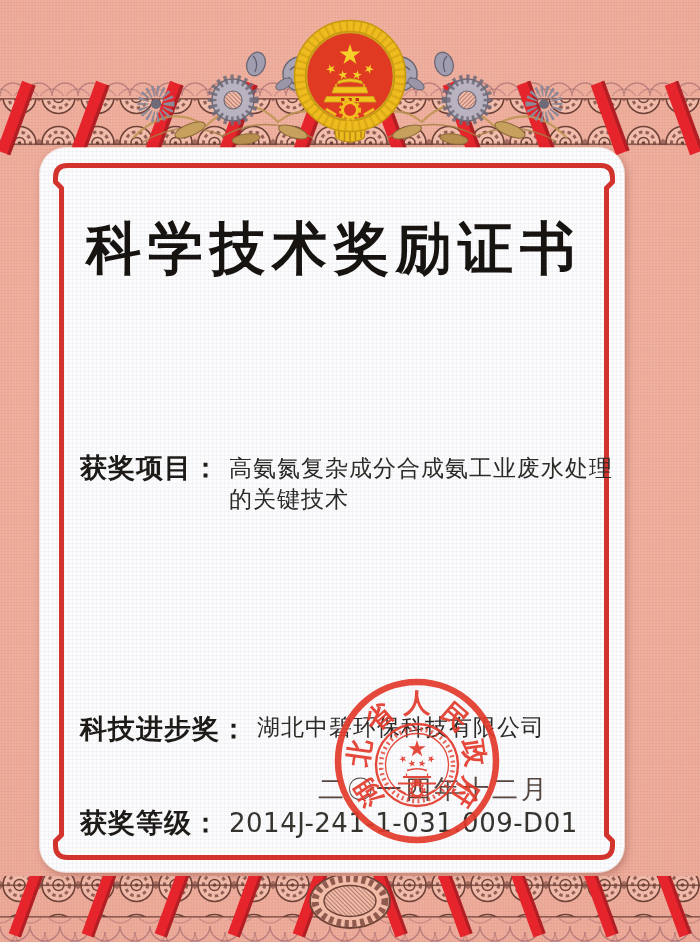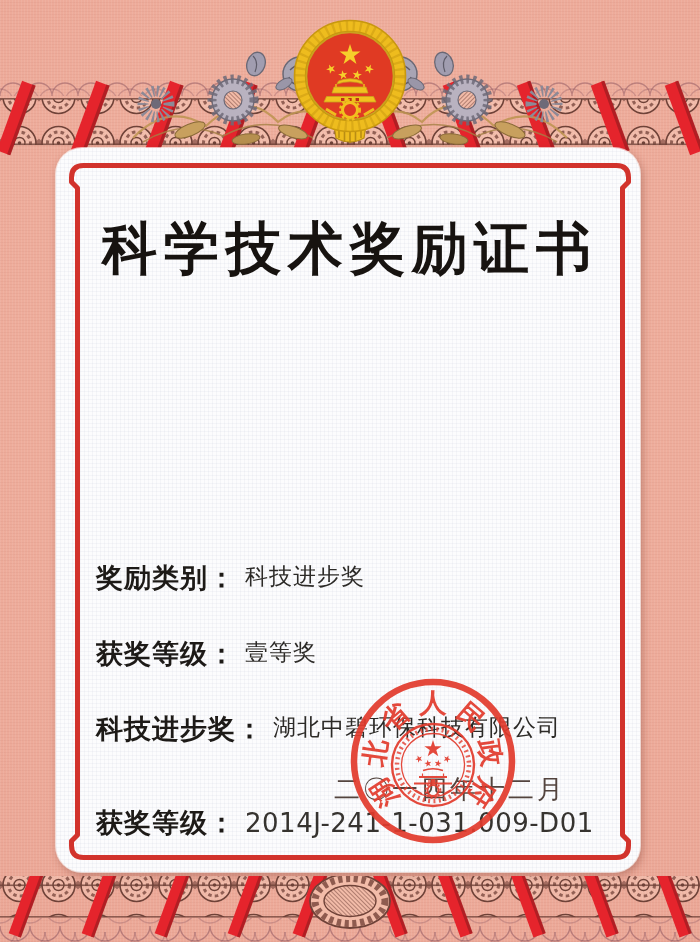--- a/index.html
+++ b/index.html
@@ -15,21 +15,21 @@
       repeating-linear-gradient(0deg, rgba(150,70,55,.06) 0 1px, rgba(0,0,0,0) 1px 3px),
       radial-gradient(120% 100% at 50% 40%, #f0b2a0 0%, #edaa99 55%, #e8a291 100%);
   }
   .band{position:absolute;left:0;width:700px;display:block;}
   .band.top{top:74px;height:82px;}
   .band.bottom{top:876px;height:66px;}
   .flowers{position:absolute;left:0;top:34px;width:700px;height:120px;display:block;}
   .emblem{position:absolute;left:291px;top:12px;width:118px;height:140px;display:block;}
 
   .panel{
-    position:absolute;left:56px;top:148px;width:584px;height:724px;
+    position:absolute;left:40px;top:148px;width:584px;height:724px;
     background:
       repeating-linear-gradient(90deg, rgba(130,140,175,.065) 0 1px, rgba(0,0,0,0) 1px 4px),
       repeating-linear-gradient(0deg, rgba(130,140,175,.065) 0 1px, rgba(0,0,0,0) 1px 4px),
       #fcfcfd;
     border-radius:26px;
     box-shadow:0 0 0 1px rgba(255,255,255,.65), 2px 3px 8px rgba(110,45,35,.38);
   }
   .frame{position:absolute;left:0;top:0;width:584px;height:724px;display:block;}
 
   .title{
@@ -202,25 +202,22 @@
   <div class="panel">
     <svg class="frame" viewBox="0 0 584 724">
       <path d="M27.5,17.5 H560.5 Q572.5,17.5 572.5,29.5 V34 L566.5,40 V687
                L572.5,693 V697.5 Q572.5,709.5 560.5,709.5 H27.5
                Q15.5,709.5 15.5,697.5 V693 L21.5,687 V40 L15.5,34 V29.5
                Q15.5,17.5 27.5,17.5 Z" fill="none" stroke="#d2332c" stroke-width="5" stroke-linejoin="round"></path>
     </svg>
 
     <div class="title" style="left:-56px;top:60px;">科学技术奖励证书</div>
 
-    <div class="row row2" style="left:40px;">
-      <span class="row-label">奖励类别：</span><span class="row-value">科技进步奖</span>
-    </div>
-    <div class="row row3" style="left:40px;">
-      <span class="row-label">获奖等级：</span><span class="row-value">壹等奖</span>
+    <div class="row row1" style="left:40px;">
+      <span class="row-label">获奖项目：</span><span class="row-value">高氨氮复杂成分合成氨工业废水处理的关键技术</span>
     </div>
     <div class="row row4" style="left:40px;">
       <span class="row-label">科技进步奖：</span><span class="row-value">湖北中碧环保科技有限公司</span>
     </div>
     <div class="row row5" style="left:40px;">
       <span class="row-label">获奖等级：</span><span class="row-value num">2014J-241-1-031.009-D01</span>
     </div>
 
     <div class="date" style="left:264px;top:624px;">二〇一四年十二月</div>
 

